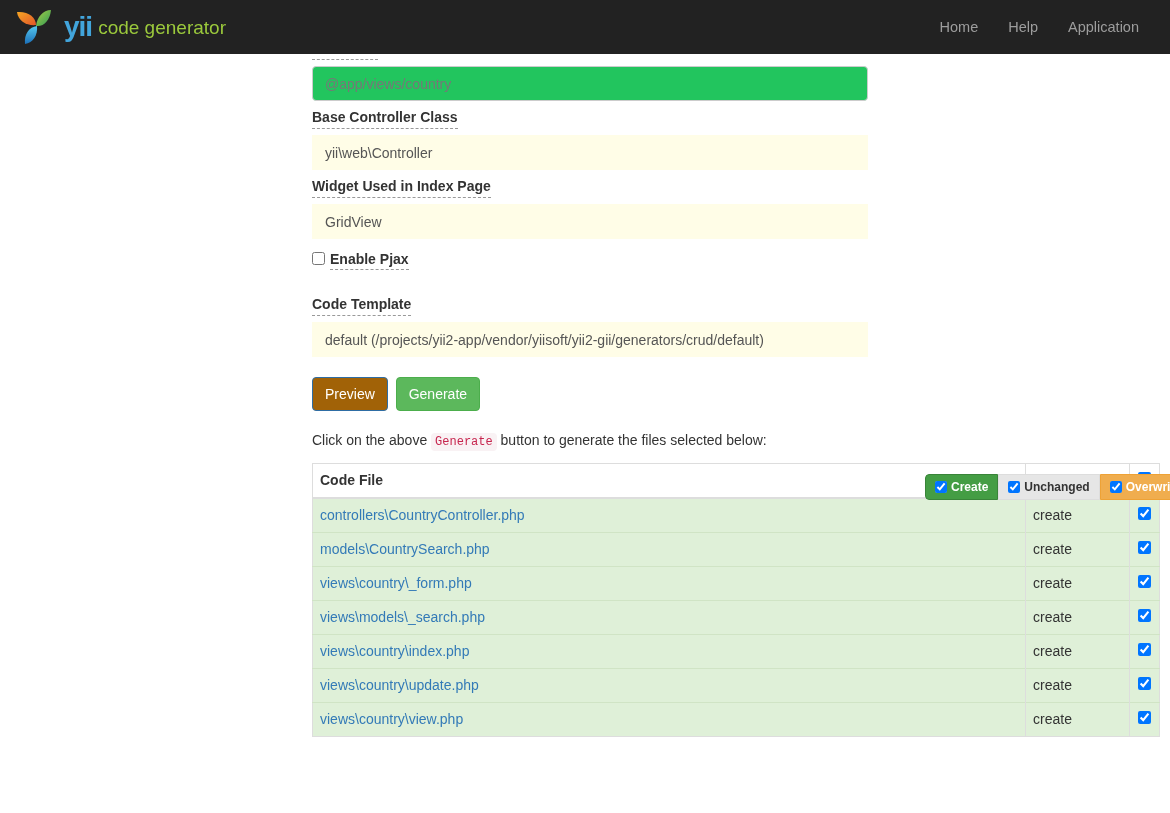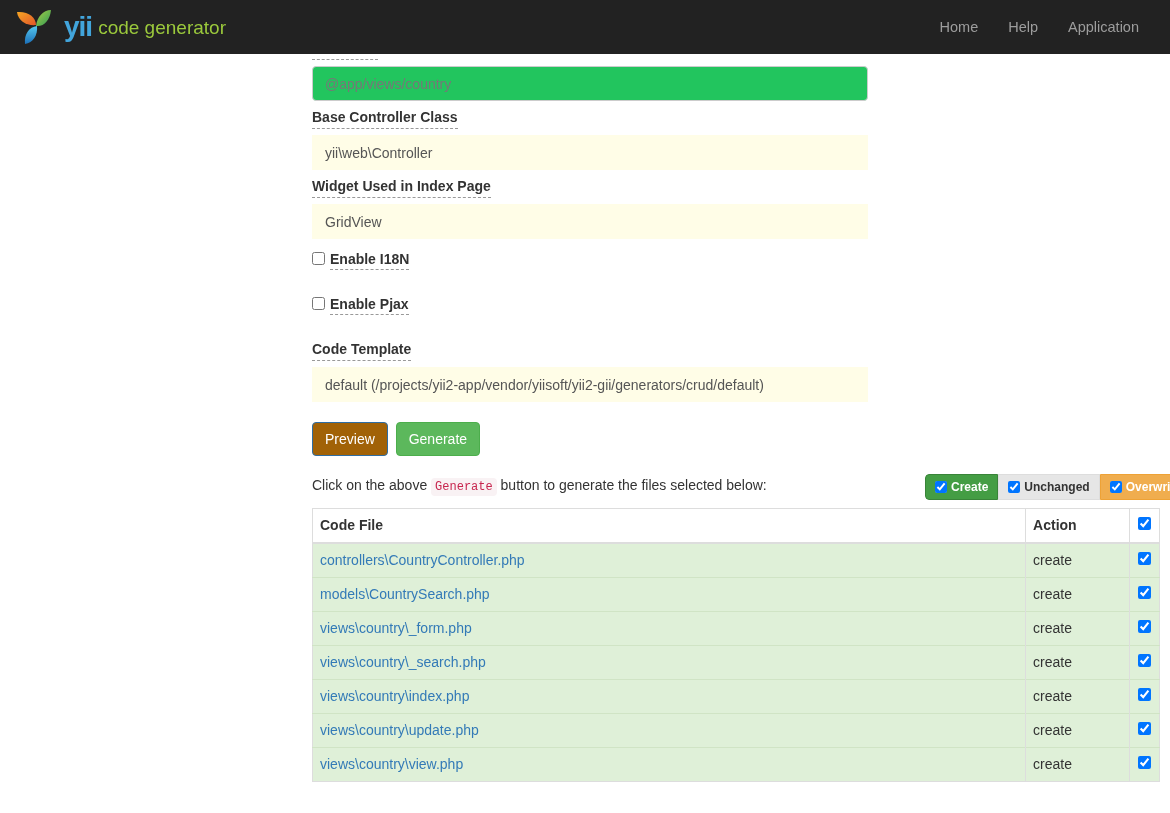--- a/index.html
+++ b/index.html
@@ -266,24 +266,20 @@
   <div class="form-group" style="margin-bottom:8px;">
     <label class="ctrl-label">Base Controller Class</label>
     <input class="field-auto" type="text" style="margin-top: 6px;" value="yii\web\Controller">
   </div>
 
   <div class="form-group" style="margin-bottom:12px;">
     <label class="ctrl-label">Widget Used in Index Page</label>
     <input class="field-auto" type="text" style="margin-top: 6px;" value="GridView">
   </div>
 
-  <div class="checkbox-row" style="margin-bottom:26px;">
-    <input type="checkbox" style="">
-    <span class="chk-label">Enable I18N</span>
-  </div>
 
   <div class="checkbox-row" style="margin-bottom:26px;">
     <input type="checkbox" style="">
     <span class="chk-label">Enable Pjax</span>
   </div>
 
   <div class="form-group" style="margin-bottom:20px;">
     <label class="ctrl-label">Code Template</label>
     <input class="field-auto" type="text" style="margin-top: 6px;" value="default (/projects/yii2-app/vendor/yiisoft/yii2-gii/generators/crud/default)">
   </div>
@@ -319,21 +315,21 @@
           <td class="col-file"><a href="#">models\CountrySearch.php</a></td>
           <td class="col-action">create</td>
           <td class="col-check"><input type="checkbox" checked="" style=""></td>
         </tr>
         <tr>
           <td class="col-file"><a href="#">views\country\_form.php</a></td>
           <td class="col-action">create</td>
           <td class="col-check"><input type="checkbox" checked="" style=""></td>
         </tr>
         <tr>
-          <td class="col-file"><a href="#">views\country\_search.php</a></td>
+          <td class="col-file"><a href="#">views\models\_search.php</a></td>
           <td class="col-action">create</td>
           <td class="col-check"><input type="checkbox" checked="" style=""></td>
         </tr>
         <tr>
           <td class="col-file"><a href="#">views\country\index.php</a></td>
           <td class="col-action">create</td>
           <td class="col-check"><input type="checkbox" checked="" style=""></td>
         </tr>
         <tr>
           <td class="col-file"><a href="#">views\country\update.php</a></td>

